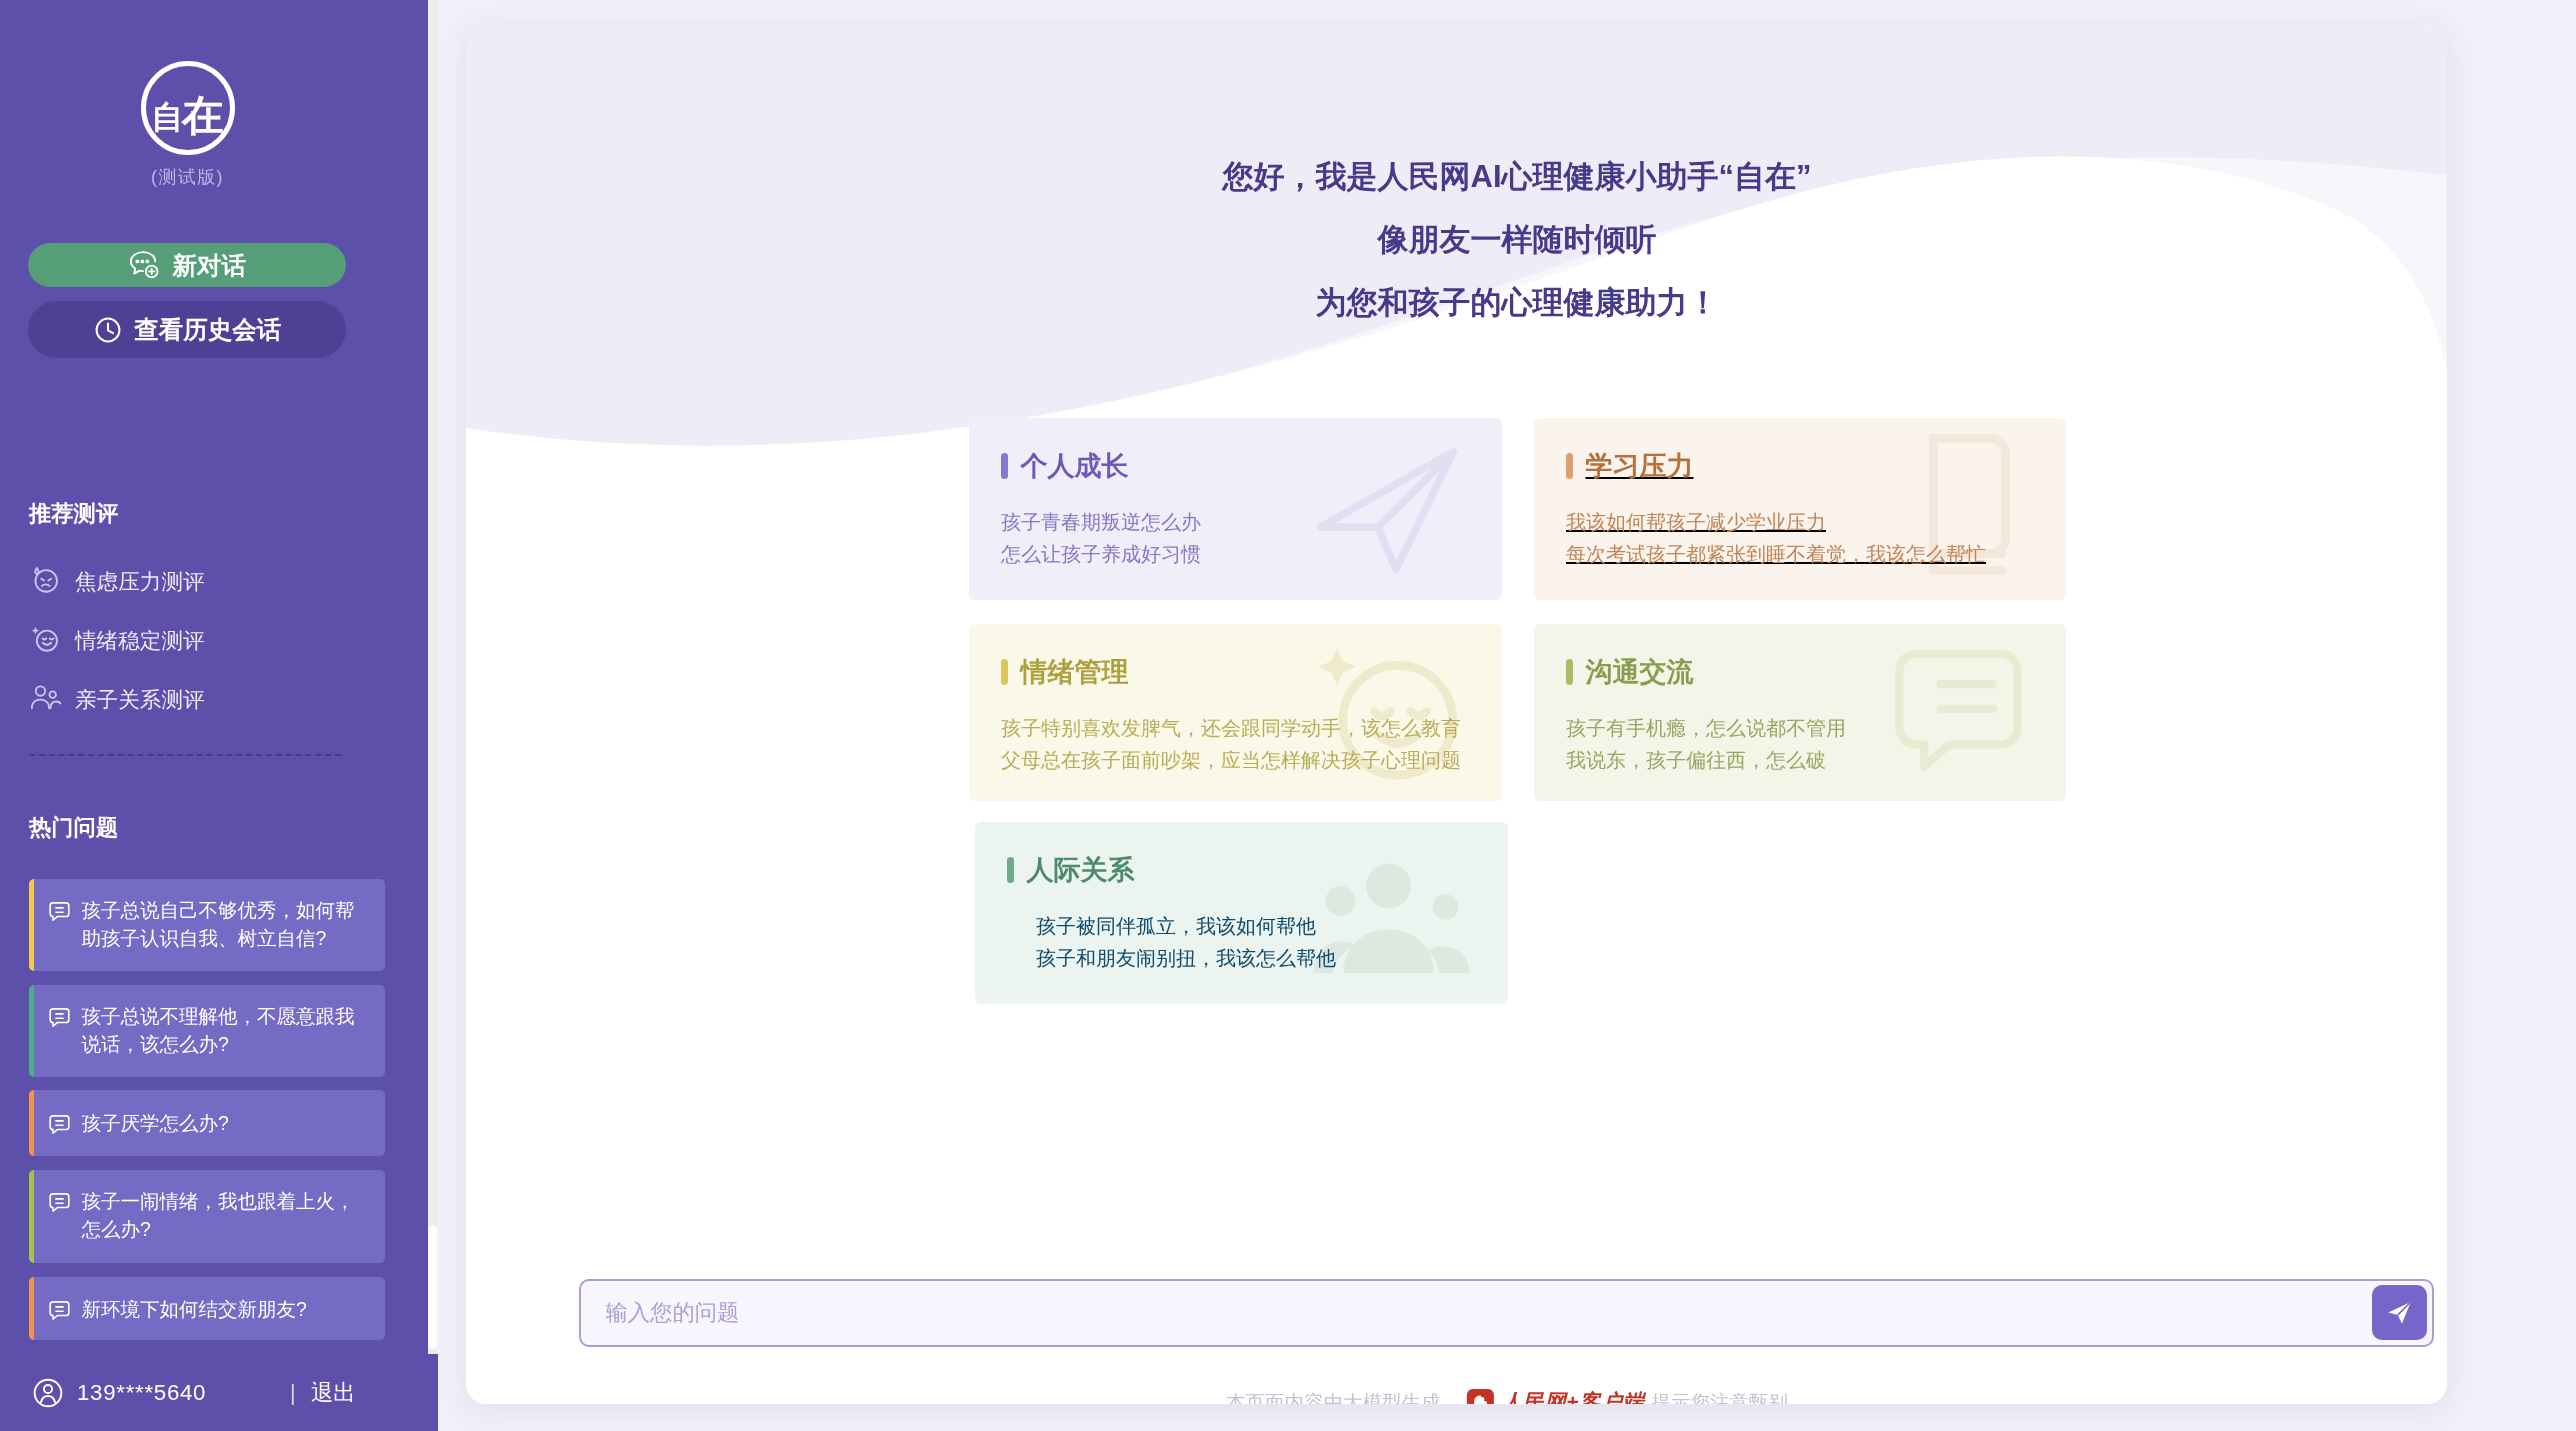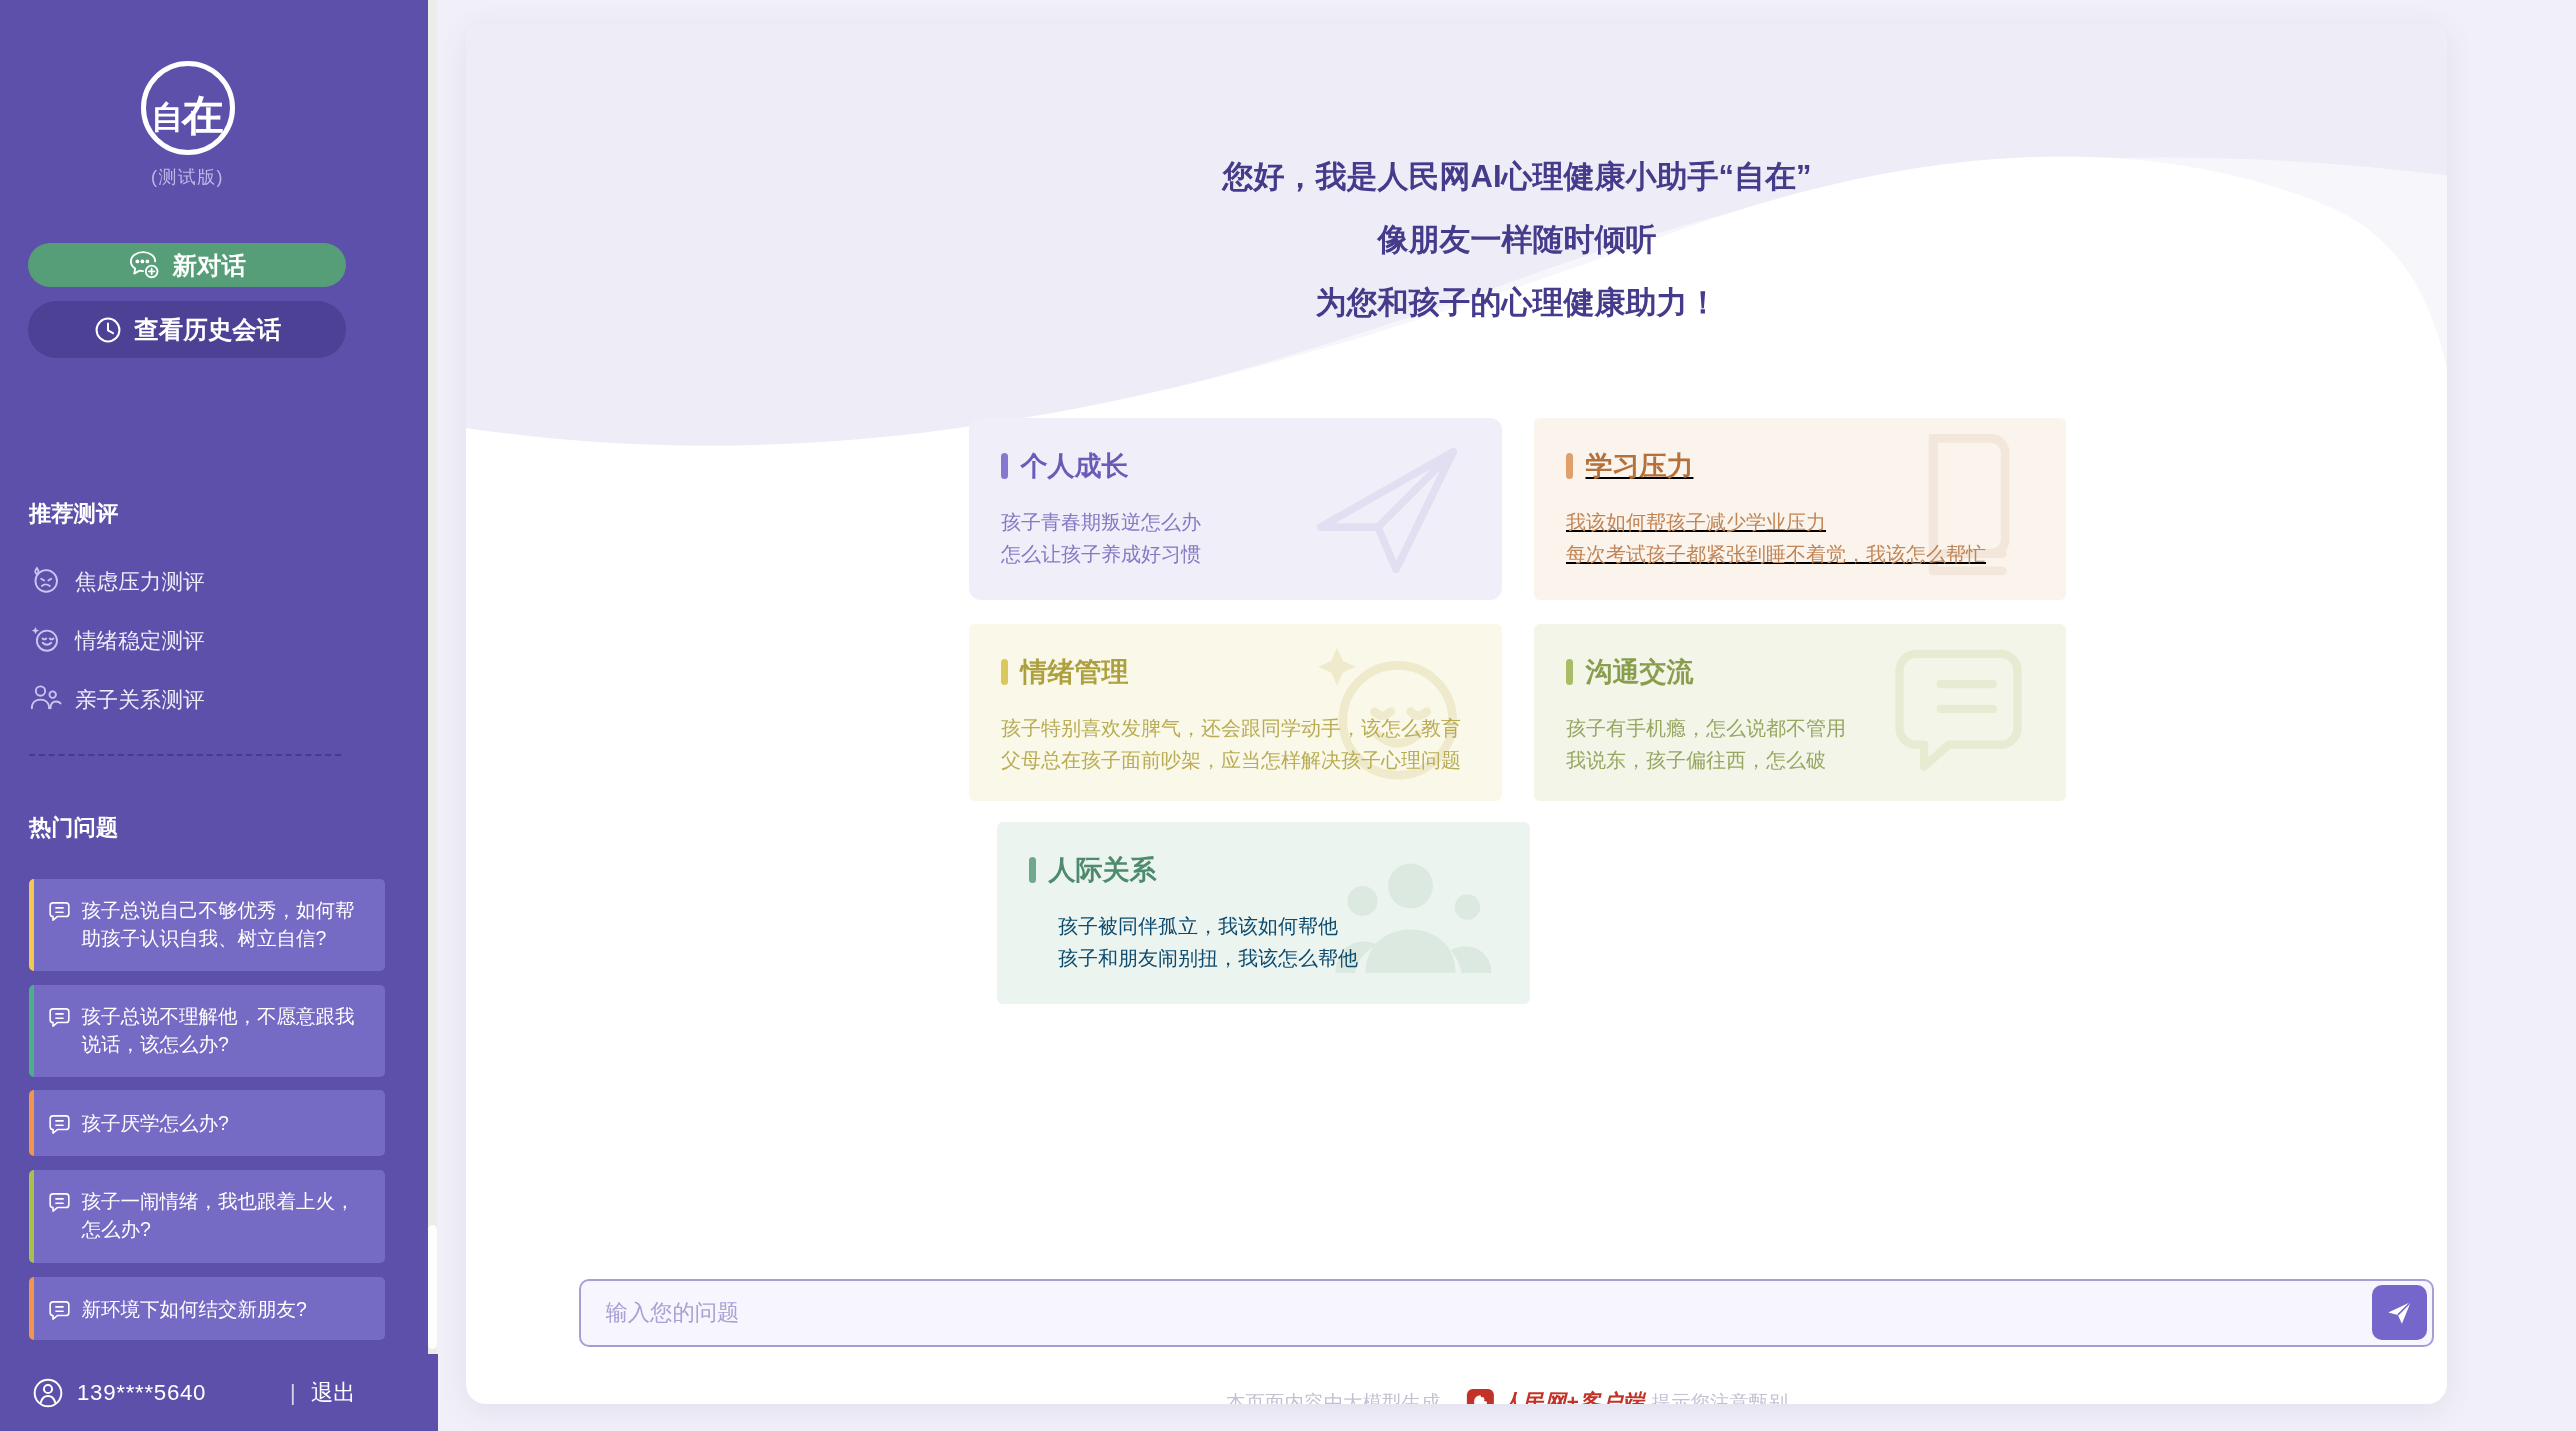--- a/index.html
+++ b/index.html
@@ -58,21 +58,21 @@
   .wave { position:absolute; left:0; top:0; width:1981px; height:476px; }
 
   .headline { position:absolute; left:1051px; top:121px; transform:translateX(-50%);
               text-align:center; color:#443B8A; font-size:31px; font-weight:bold; line-height:63px; white-space:nowrap; }
 
   .cat-card { position:absolute; width:533px; height:182px; border-radius:5.8px; padding:30px 32px; overflow:hidden; }
   .pos-c0 { left:503px;  top:394px; }
   .pos-c1 { left:1068px; top:394px; width:532px;text-decoration:underline; }
   .pos-c2 { left:503px;  top:600px; height:177px; }
   .pos-c3 { left:1068px; top:600px; width:532px; height:177px; }
-  .pos-c4 { left:531px;  top:798px; }
+  .pos-c4 { left:509px;  top:798px; }
   .cat-title { display:flex; align-items:center; gap:12.3px; font-size:27px; font-weight:bold; position:relative; z-index:2;}
   .cat-bar { width:7.2px; height:26px; border-radius:3.6px; }
   .cat-lines { margin-top:21.6px; font-size:20px; line-height:32px; position:relative; z-index:2; white-space:nowrap; }
   .watermark { position:absolute; right:32px; top:50%; transform:translateY(-50%); z-index:1; }
 
   .ask-input { position:absolute; left:113px; top:1255px; width:1855px; height:68px;
                border:2.2px solid #A89ED6; border-radius:10px; background:#F7F5FD;
                font-size:22.3px; color:#5A4FA0; padding:0 86px 0 24.5px; outline:none;
                font-family:"Liberation Sans", sans-serif; }
   .ask-input::placeholder { color:#A9A0D4; }
@@ -216,21 +216,21 @@
     <path d="M0 590 C 500 660 1000 520 1500 340 C 1900 200 2250 150 2749 210 L2749 660 L0 660 Z" fill="#FFFFFF" opacity="0.55"></path>
     <path d="M0 560 C 600 650 1150 480 1700 280 C 2100 140 2400 170 2600 260 C 2690 305 2730 390 2749 480 L2749 660 L0 660 Z" fill="#FFFFFF"></path>
   </svg>
 
   <div class="headline">
     <div>您好，我是人民网AI心理健康小助手“自在”</div>
     <div>像朋友一样随时倾听</div>
     <div>为您和孩子的心理健康助力！</div>
   </div>
 
-  <div class="cat-card pos-c0" style="background-color: rgb(239, 238, 249); border-radius: 12px;">
+  <div class="cat-card pos-c0" style="background-color: rgb(239, 238, 249);">
     <div class="cat-title" style="color: rgb(106, 91, 184);">
       <span class="cat-bar" style="background-color: rgb(133, 120, 206);"></span>
       <span>个人成长</span>
     </div>
     <div class="cat-lines" style="color: rgb(131, 121, 196);">
       <div>孩子青春期叛逆怎么办</div>
       <div>怎么让孩子养成好习惯</div>
     </div>
     <svg class="watermark" width="166" height="151" viewBox="0 0 100 100" fill="none" stroke="currentColor" stroke-width="5" stroke-linejoin="round" style="color: rgb(226, 223, 243);">
       <path d="M6 62 L94 12 L56 90 L44 62 Z M44 62 L94 12"></path>

